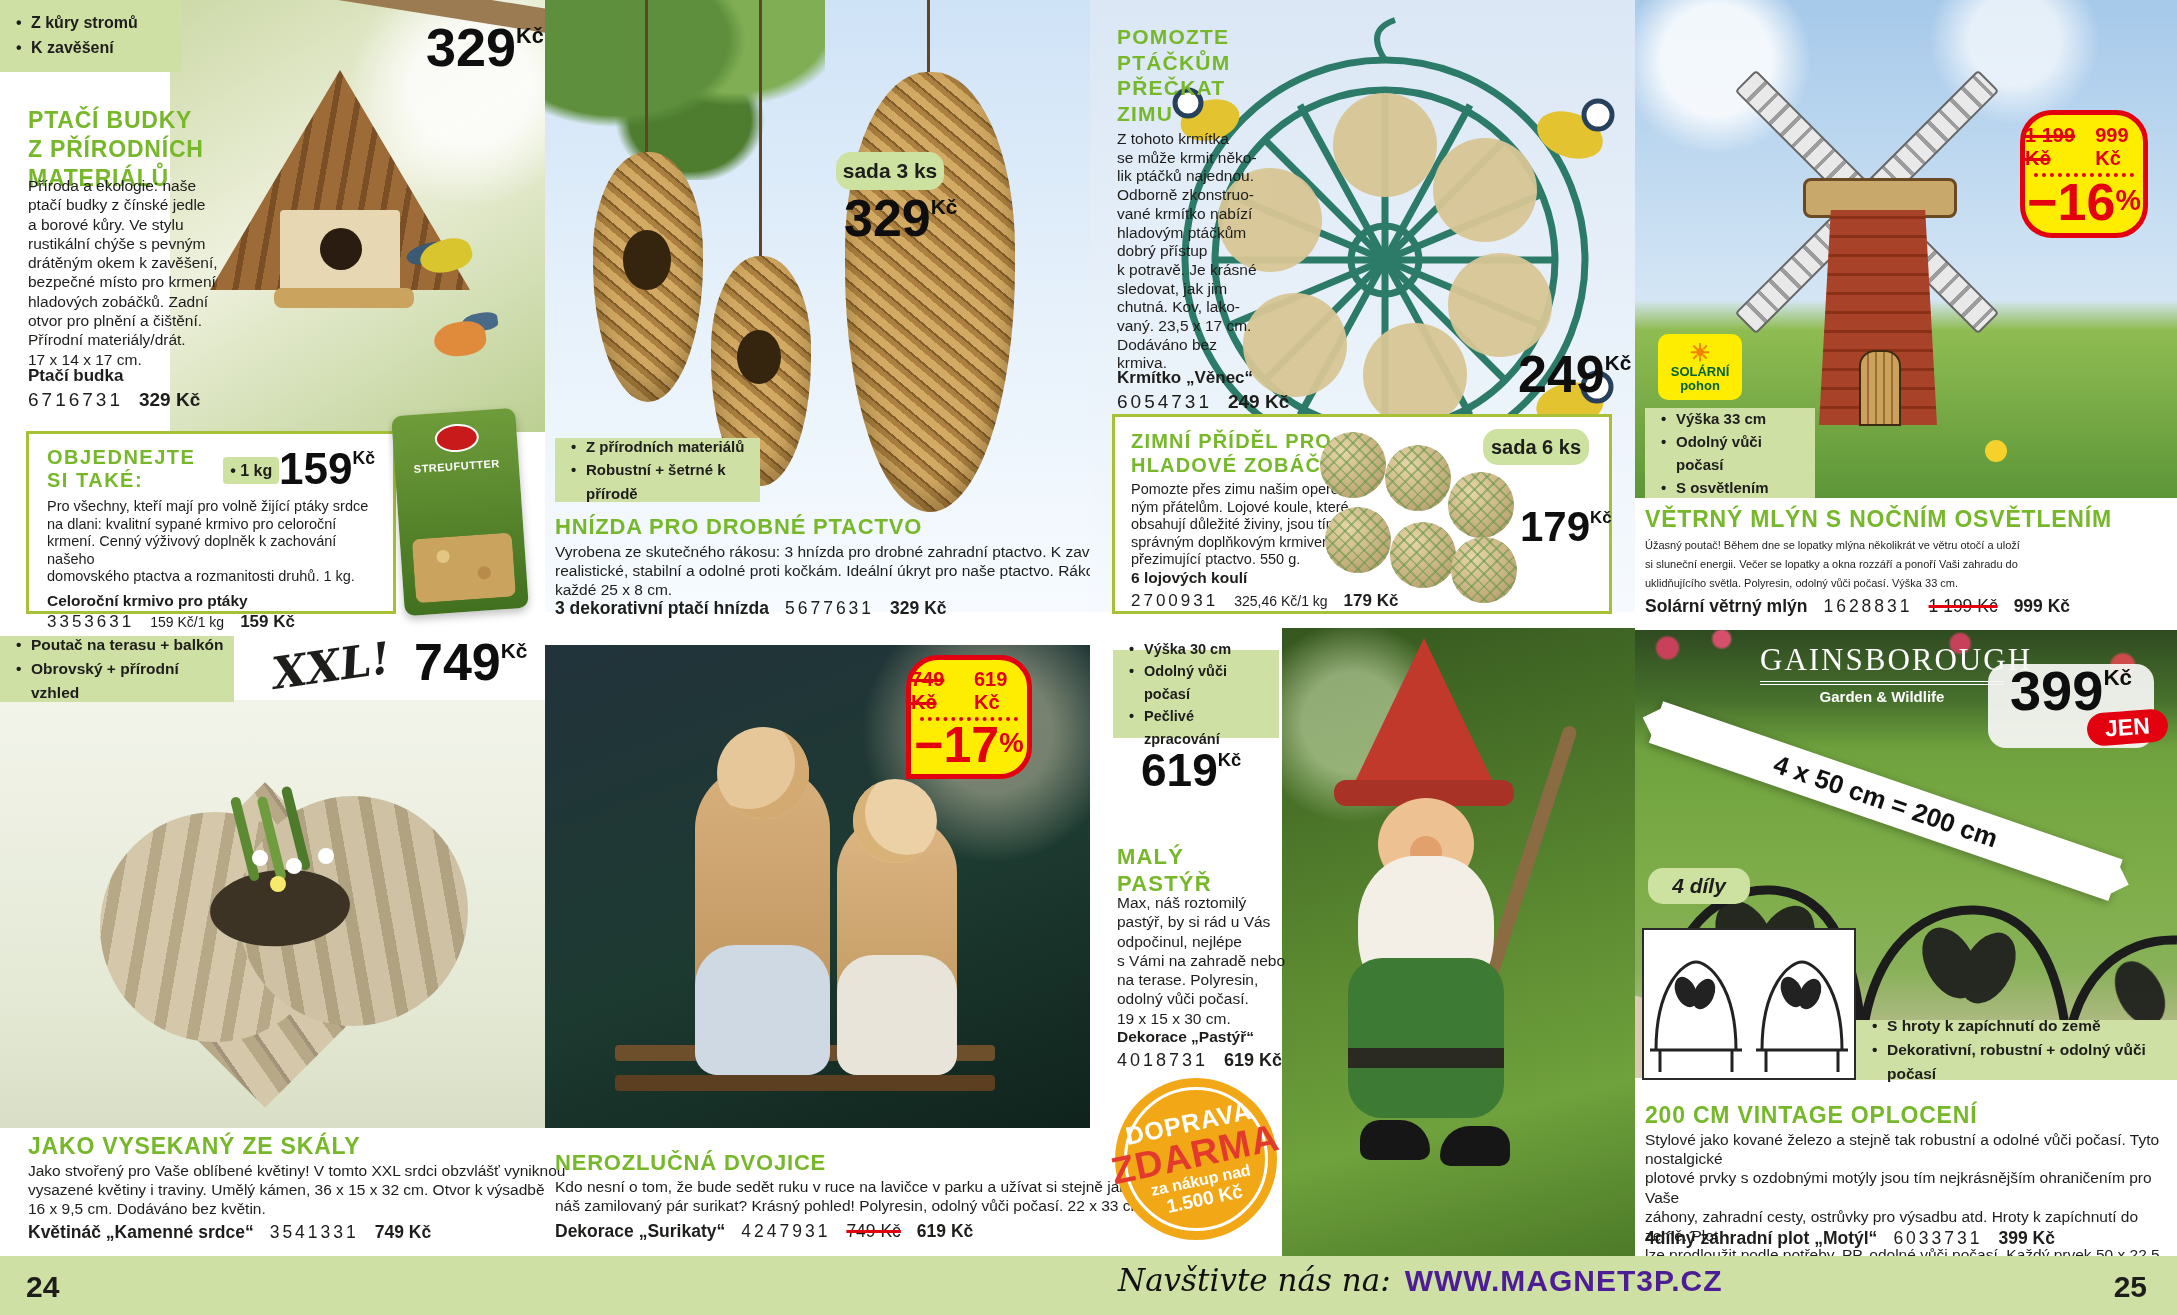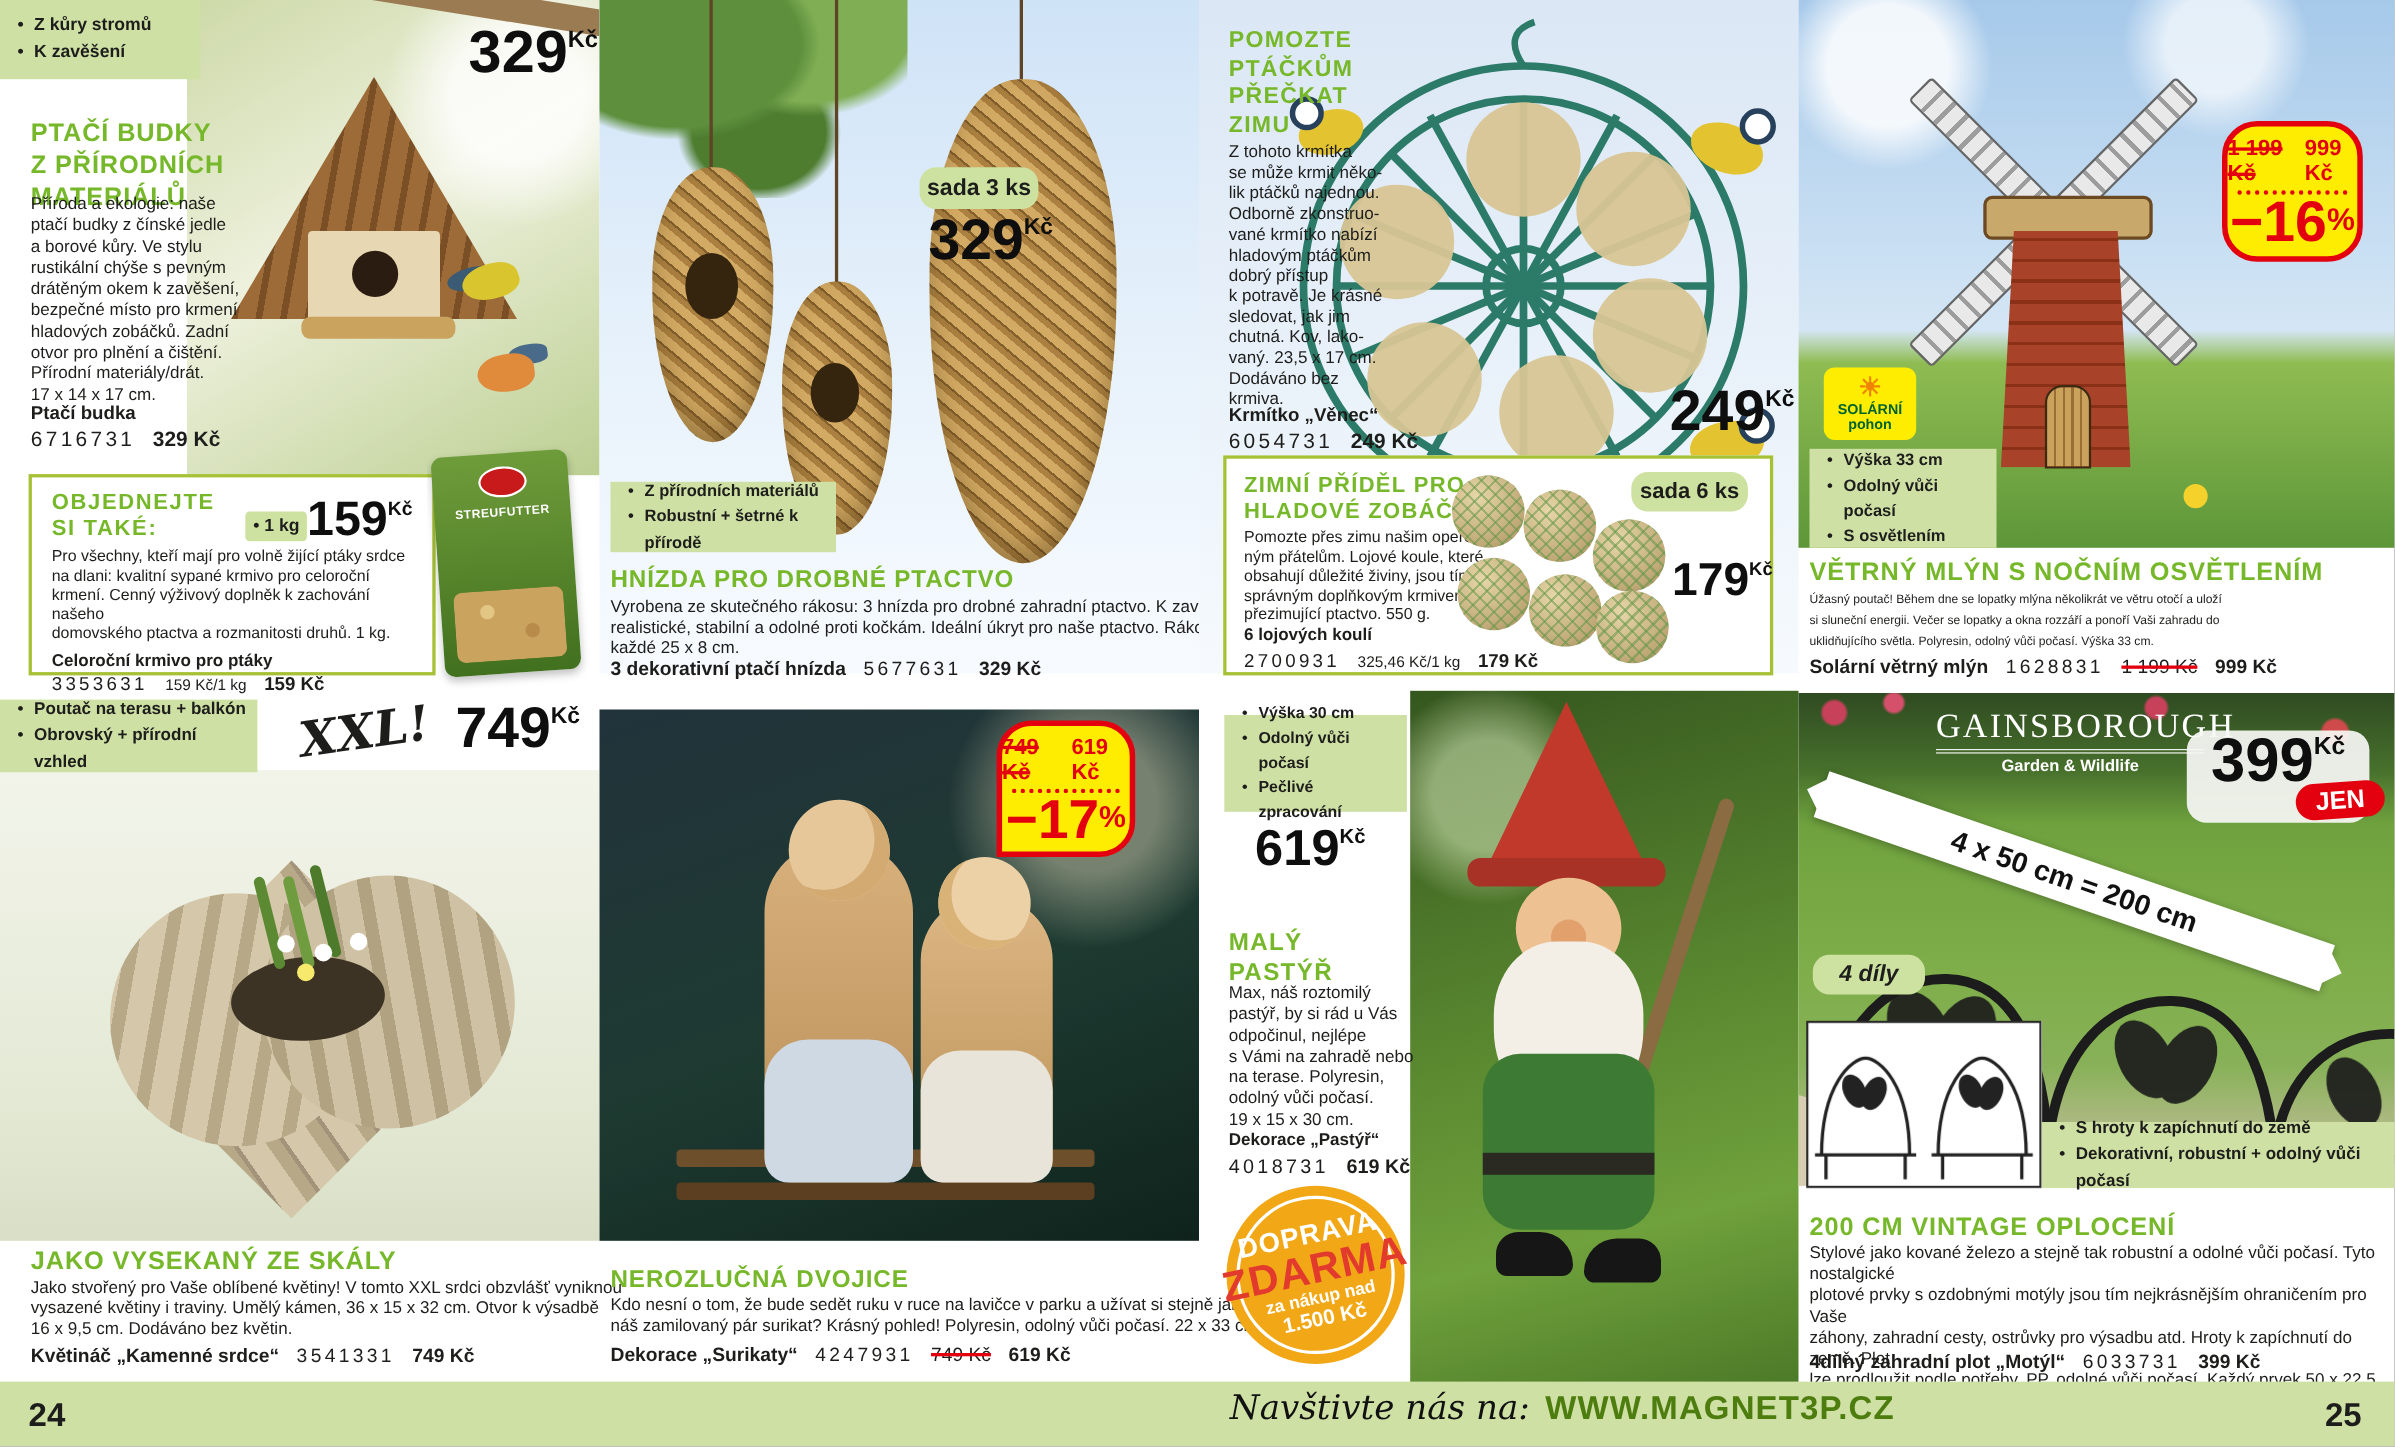--- a/index.html
+++ b/index.html
@@ -75,21 +75,21 @@
         background:radial-gradient(circle at 35% 30%,#e6d6a8,#bfa876 70%,#97825a);}
   .ball::after{content:"";position:absolute;inset:0;border-radius:50%;
         background:repeating-linear-gradient(45deg,transparent 0 7px,rgba(96,150,70,.5) 7px 9px),
                    repeating-linear-gradient(-45deg,transparent 0 7px,rgba(96,150,70,.5) 7px 9px);}
   .bl{position:absolute;left:0;top:157px;width:340px;height:26px;border:2px solid #666;border-radius:4px;
       background:repeating-linear-gradient(90deg,#e9e9e9 0 12px,#9d9d9d 12px 16px);}
   .footerbar{position:absolute;left:0;top:1256px;width:2177px;height:59px;background:#cfe0a5;}
   .pgnum{position:absolute;top:1270px;font-weight:bold;font-size:30px;}
   .site{position:absolute;left:1118px;top:1262px;display:flex;align-items:baseline;gap:14px;}
   .site .pre{font-family:"DejaVu Serif",serif;font-style:italic;font-size:31px;color:#111;}
-  .site .url{font-weight:bold;font-size:30px;color:#4d7c0f;letter-spacing:1px;}
+  .site .url{font-weight:bold;font-size:30px;color:#4c1d95;letter-spacing:1px;}
 </style>
 </head>
 <body>
 
 <div id="page">
 
   <div class="ph" style="left:170px;top:0;width:375px;height:432px;
               background:radial-gradient(circle at 80% 20%,rgba(255,255,255,.8) 0 60px,transparent 120px),
                          linear-gradient(150deg,#cdd9a8,#eef1dd 45%,#bccf92);">
     <div style="position:absolute;left:140px;top:-8px;width:260px;height:24px;background:#9a7b52;border-radius:12px;transform:rotate(9deg);"></div>
@@ -121,21 +121,21 @@
 otvor pro plnění a čištění.
 Přírodní materiály/drát.
 17 x 14 x 17 cm.</div>
   <div class="pn abs" style="left:28px;top:366px;font-size:17px;">Ptačí budka</div>
   <div class="pl" style="left:28px;top:389px;font-size:19px;">
     <span class="on">6716731</span>
     <span class="pp">329 Kč</span>
   </div>
 
   <div class="obox" style="left:26px;top:431px;width:370px;height:183px;padding:12px 18px;">
-    <div style="display:flex;align-items:flex-end;">
+    <div style="display:flex;align-items:center;">
       <div class="sh" style="position:static;font-size:20px;line-height:23px;letter-spacing:1.5px;">OBJEDNEJTE
 SI TAKÉ:</div>
       <div class="lgb" style="position:static;margin-left:28px;margin-top:3px;width:76px;height:27px;border-radius:4px;font-size:16px;">• 1 kg</div>
       <div class="bp" style="position:static;margin-left:auto;font-size:44px;">
         <span>159</span>
           <span class="c">Kč</span>
       </div>
     </div>
     <div class="bt" style="position:static;margin-top:6px;font-size:14.5px;line-height:17.6px;">Pro všechny, kteří mají pro volně žijící ptáky srdce
 na dlani: kvalitní sypané krmivo pro celoroční

